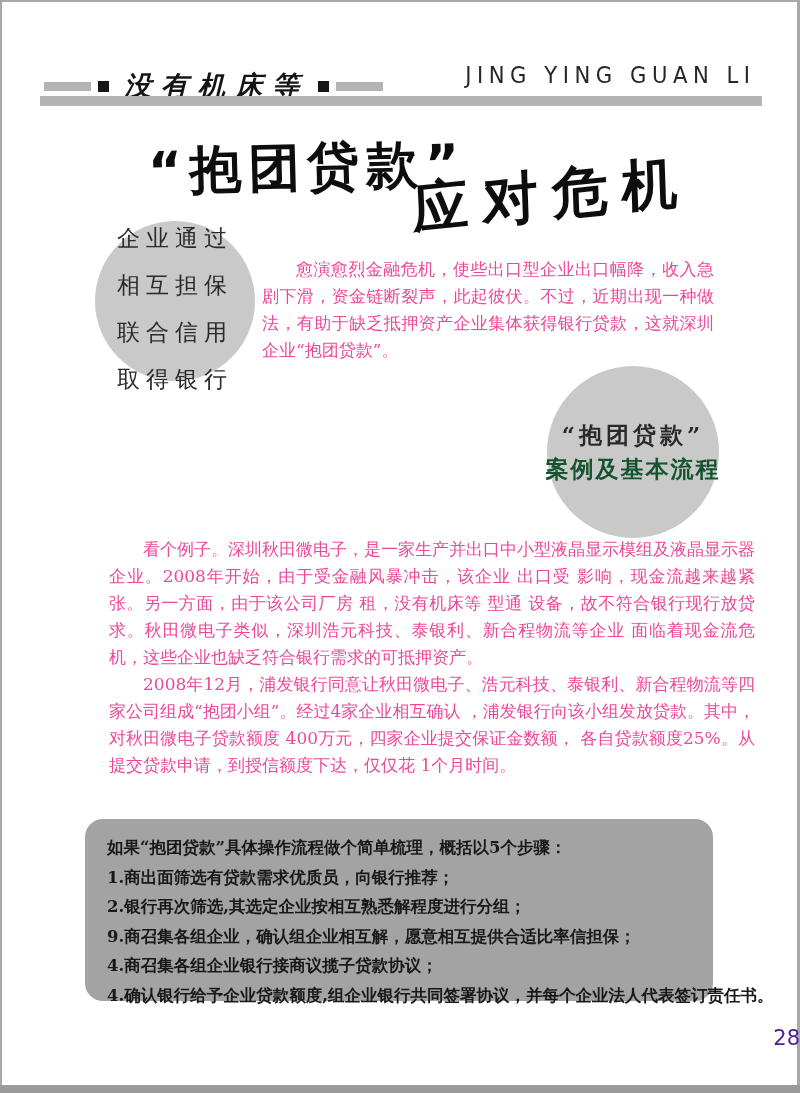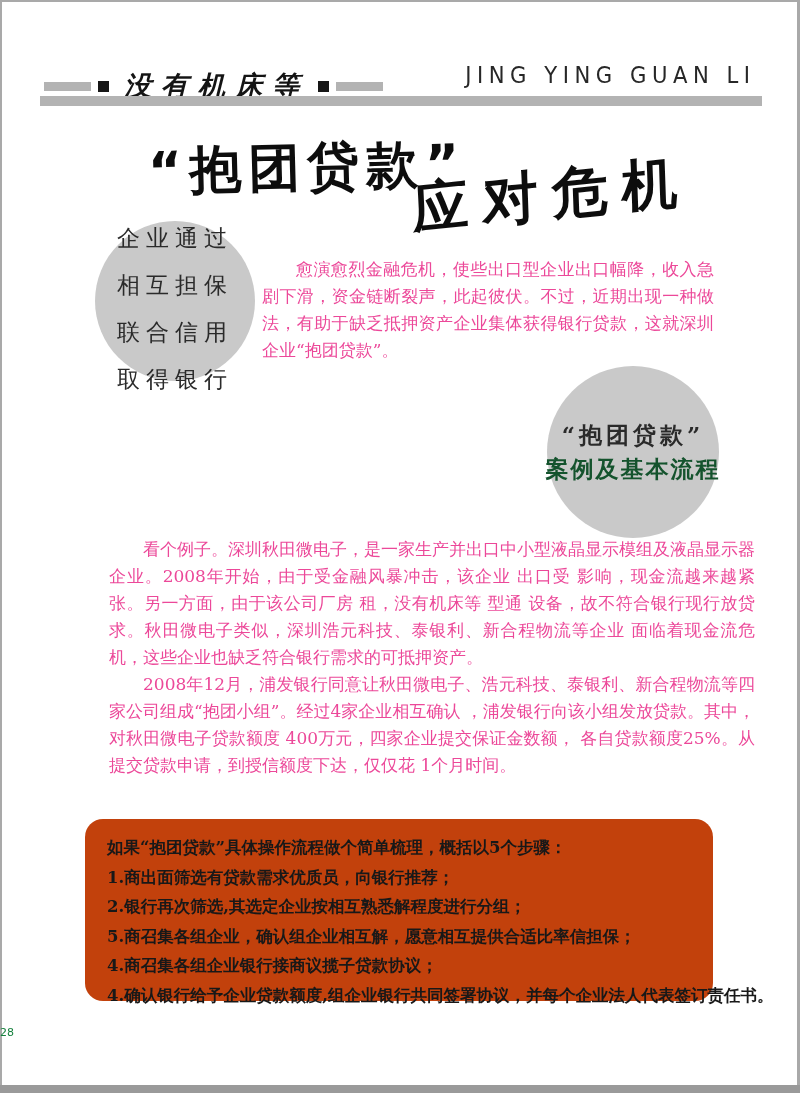--- a/index.html
+++ b/index.html
@@ -93,34 +93,34 @@
   }
   .para p { margin: 0; text-indent: 2em; }
   .para-intro { left: 262px; top: 256px; width: 452px; line-height: 27px; }
   .para-2     { left: 76px;  top: 396px; width: 472px; line-height: 28.5px; }
   .para-main  { left: 76px;  top: 536px; width: 646px; line-height: 27px; margin-left: 33px; }
 
   
   .steps-box {
     position: absolute; left: 85px; top: 819px;
     width: 628px; height: 182px;
-    background: #c2410c; border-radius: 18px;
+    background: #a3a3a3; border-radius: 18px;
     padding: 15px 20px 0 22px; box-sizing: border-box;
   }
   .steps-box p {
     margin: 0 0 2px 0;
     font-weight: bold; font-size: 16.5px; line-height: 27.5px;
     color: #181818; white-space: nowrap;
   }
 
   .page-number {
     position: absolute; left: 0; top: 1026px; width: 800px;
-    text-align: left;
+    text-align: right;
     font-family: "DejaVu Sans", "Liberation Sans", sans-serif;
-    font-size: 11px; color: #15803d;
+    font-size: 21px; color: #4c1d95;
   }
 </style>
 </head>
 <body>
 
 <div class="page">
 
   <div class="edge edge-top"></div>
   <div class="edge edge-left"></div>
   <div class="edge edge-right"></div>
@@ -158,20 +158,20 @@
 
   <div class="para para-main">
     <p>看个例子。深圳秋田微电子，是一家生产并出口中小型液晶显示模组及液晶显示器 企业。2008年开始，由于受金融风暴冲击，该企业 出口受 影响，现金流越来越紧张。另一方面，由于该公司厂房 租，没有机床等 型通 设备，故不符合银行现行放贷 求。秋田微电子类似，深圳浩元科技、泰银利、新合程物流等企业 面临着现金流危机，这些企业也缺乏符合银行需求的可抵押资产。</p>
     <p>2008年12月，浦发银行同意让秋田微电子、浩元科技、泰银利、新合程物流等四家公司组成“抱团小组”。经过4家企业相互确认 ，浦发银行向该小组发放贷款。其中，对秋田微电子贷款额度 400万元，四家企业提交保证金数额， 各自贷款额度25%。从提交贷款申请，到授信额度下达，仅仅花 1个月时间。</p>
   </div>
 
   <div class="steps-box">
     <p>如果“抱团贷款”具体操作流程做个简单梳理，概括以5个步骤：</p>
     <p>1.商出面筛选有贷款需求优质员，向银行推荐；</p>
     <p>2.银行再次筛选,其选定企业按相互熟悉解程度进行分组；</p>
-    <p>5.商召集各组企业，确认组企业相互解，愿意相互提供合适比率信担保；</p>
+    <p>9.商召集各组企业，确认组企业相互解，愿意相互提供合适比率信担保；</p>
     <p>4.商召集各组企业银行接商议揽子贷款协议；</p>
     <p>4.确认银行给予企业贷款额度,组企业银行共同签署协议，并每个企业法人代表签订责任书。</p>
   </div>
 
   <div class="page-number">28</div>
 
 </div>
 
 </body></html>

